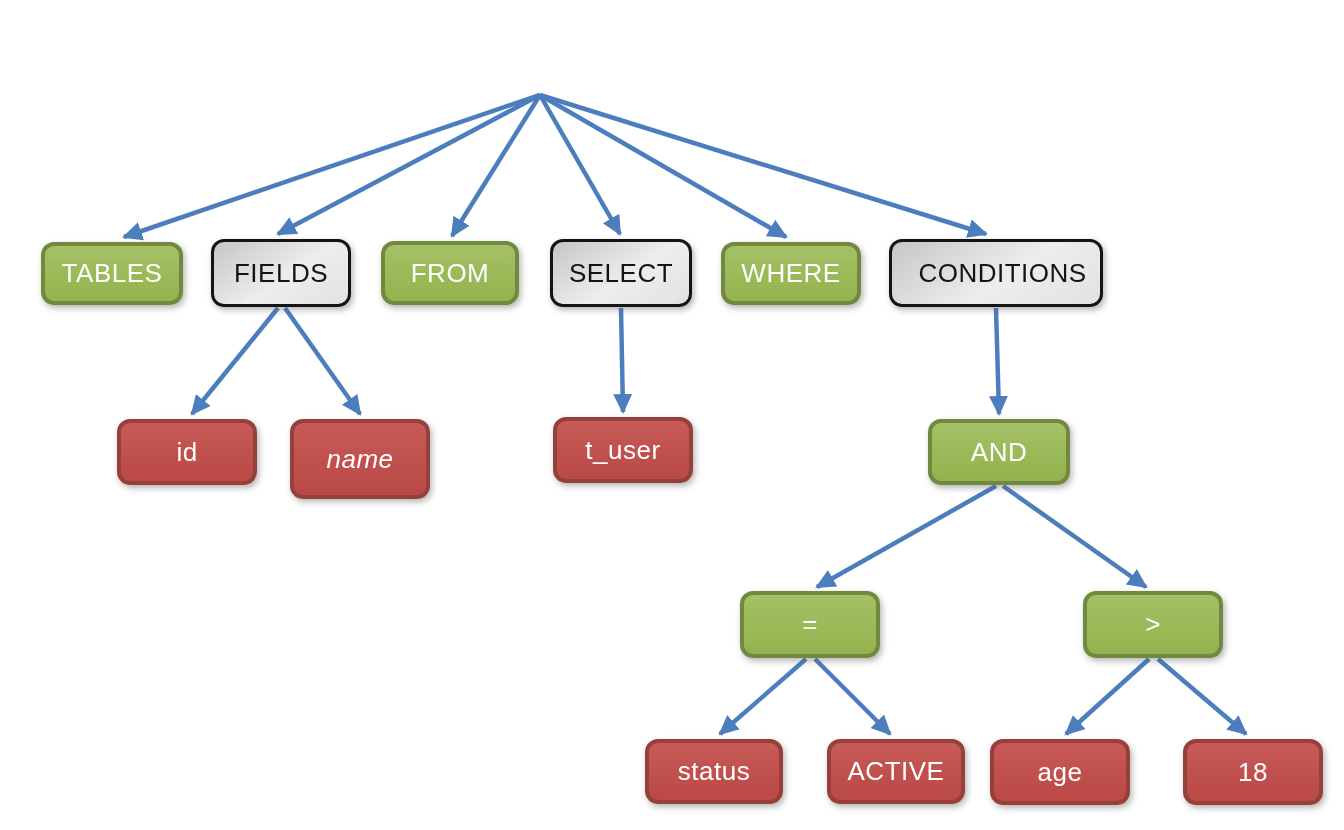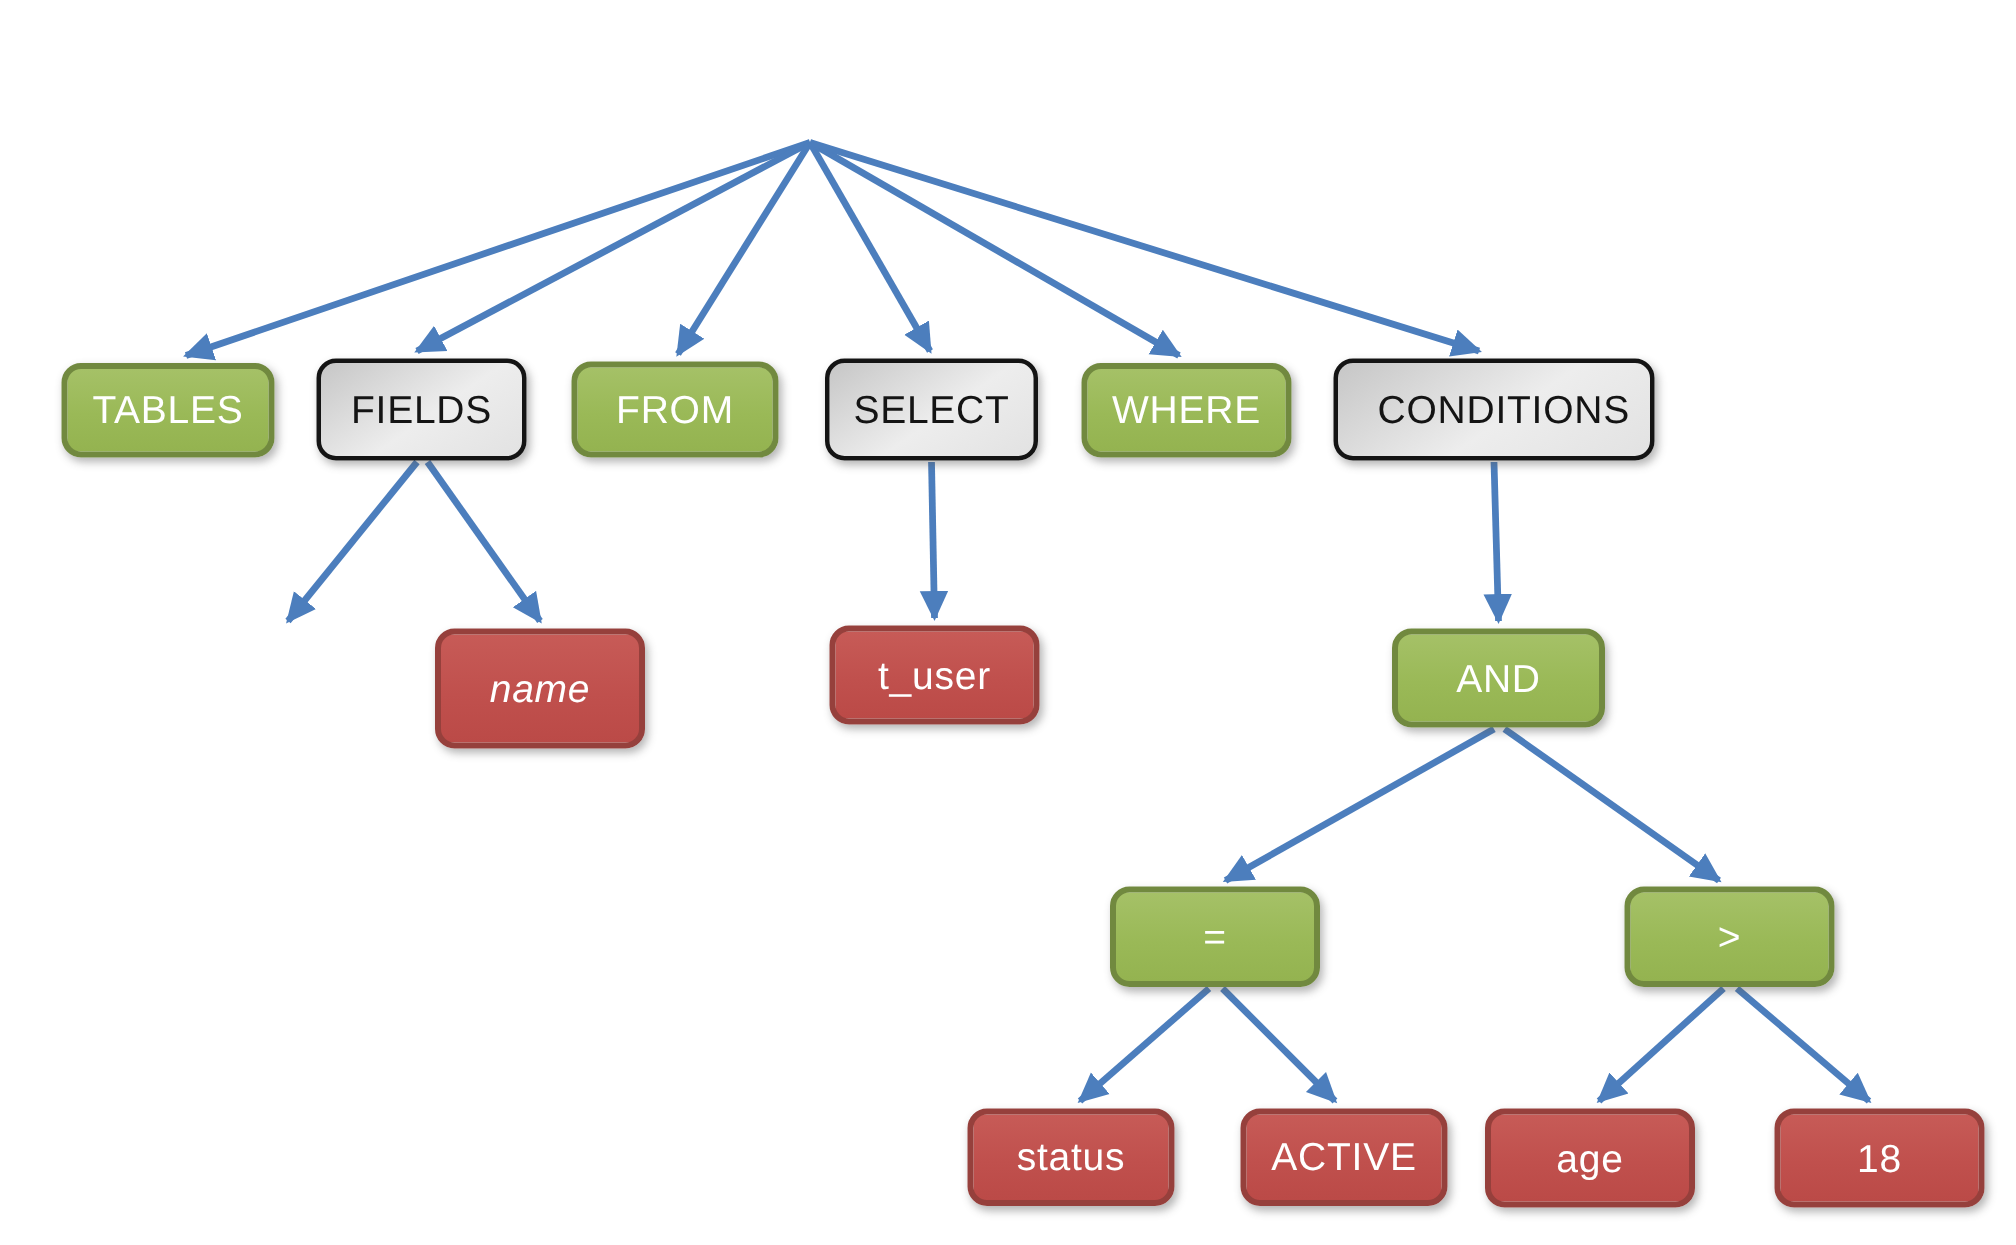--- a/index.html
+++ b/index.html
@@ -89,20 +89,21 @@
   </svg>
 
 
   <div class="node keyword" style="left:41px;  top:242px; width:142px; height:63px;">TABLES</div>
   <div class="node container" style="left:211px; top:239px; width:140px; height:68px;">FIELDS</div>
   <div class="node keyword" style="left:381px; top:241px; width:138px; height:64px;">FROM</div>
   <div class="node container" style="left:550px; top:239px; width:142px; height:68px;">SELECT</div>
   <div class="node keyword" style="left:721px; top:242px; width:140px; height:63px;">WHERE</div>
   <div class="node container" style="left:889px; top:239px; width:214px; height:68px;padding-left:13px;">CONDITIONS</div>
 
+  <div class="node value" style="left:117px; top:419px; width:140px; height:66px;">id</div>
   <div class="node value" style="left:290px; top:419px; width:140px; height:80px;font-style:italic;">name</div>
   <div class="node value" style="left:553px; top:417px; width:140px; height:66px;">t_user</div>
   <div class="node keyword" style="left:928px; top:419px; width:142px; height:66px;">AND</div>
 
   <div class="node keyword" style="left:740px; top:591px; width:140px; height:67px;">=</div>
   <div class="node keyword" style="left:1083px;top:591px; width:140px; height:67px;">&gt;</div>
 
   <div class="node value" style="left:645px; top:739px; width:138px; height:65px;">status</div>
   <div class="node value" style="left:827px; top:739px; width:138px; height:65px;">ACTIVE</div>
   <div class="node value" style="left:990px; top:739px; width:140px; height:66px;">age</div>

